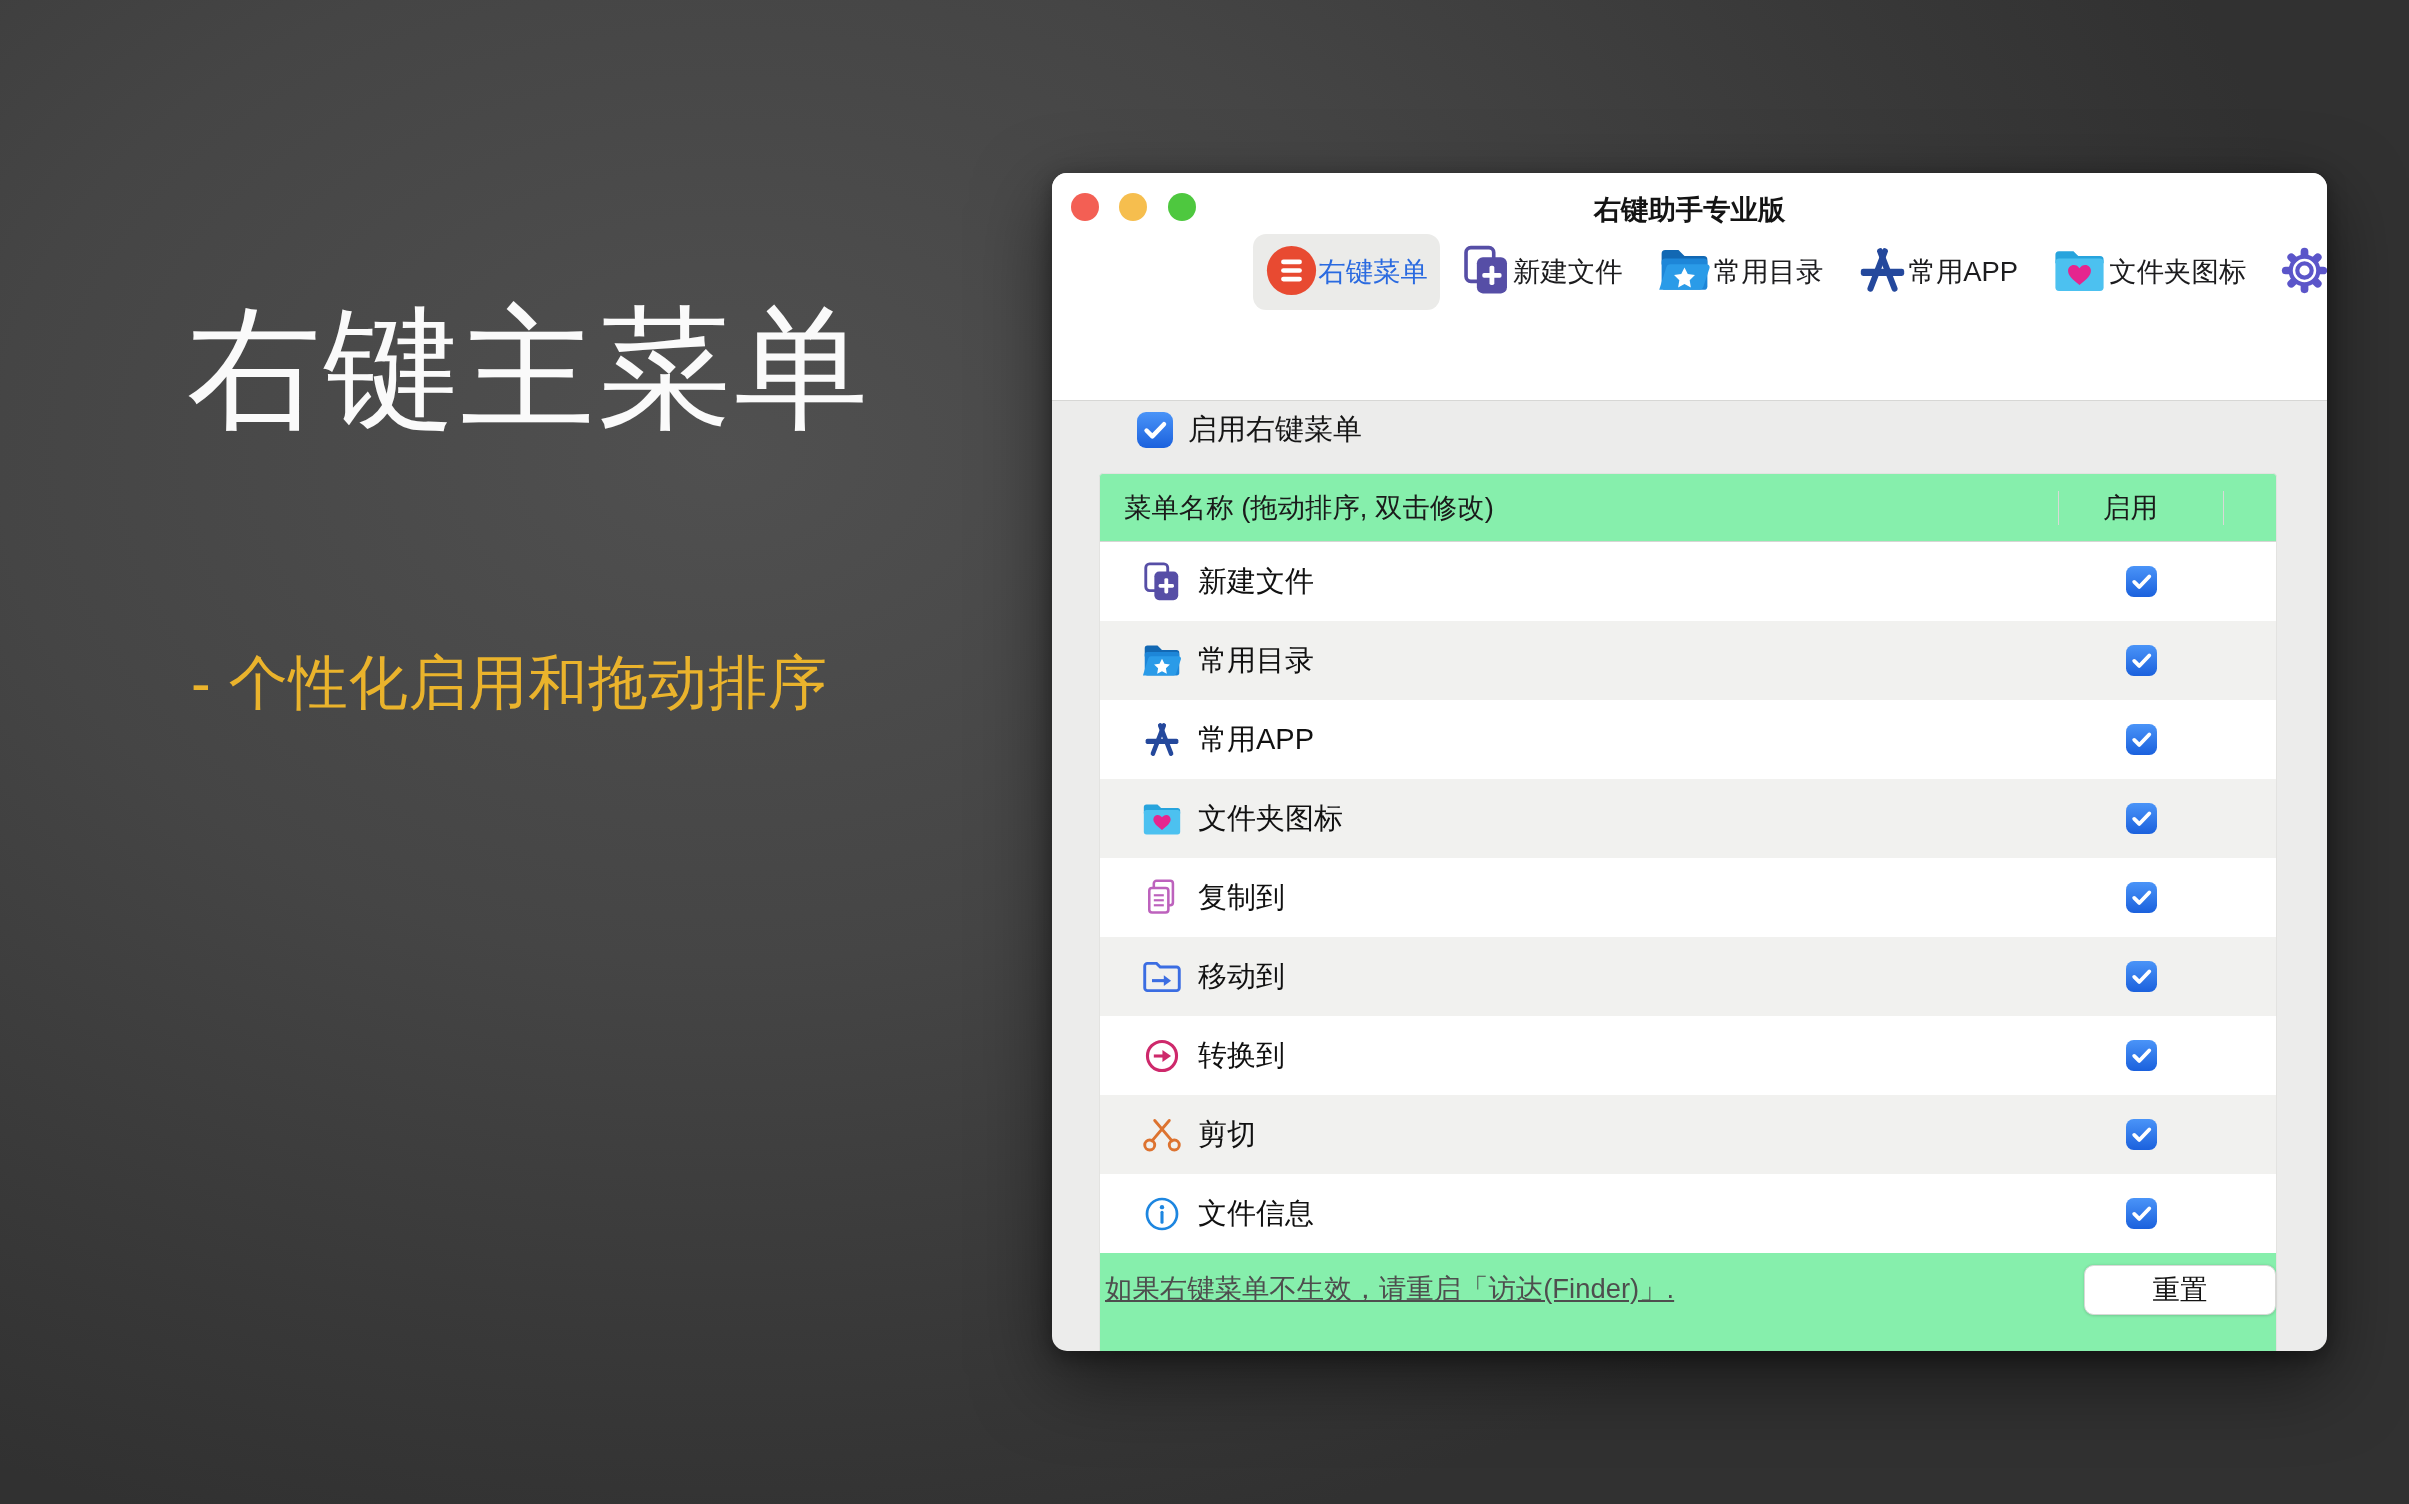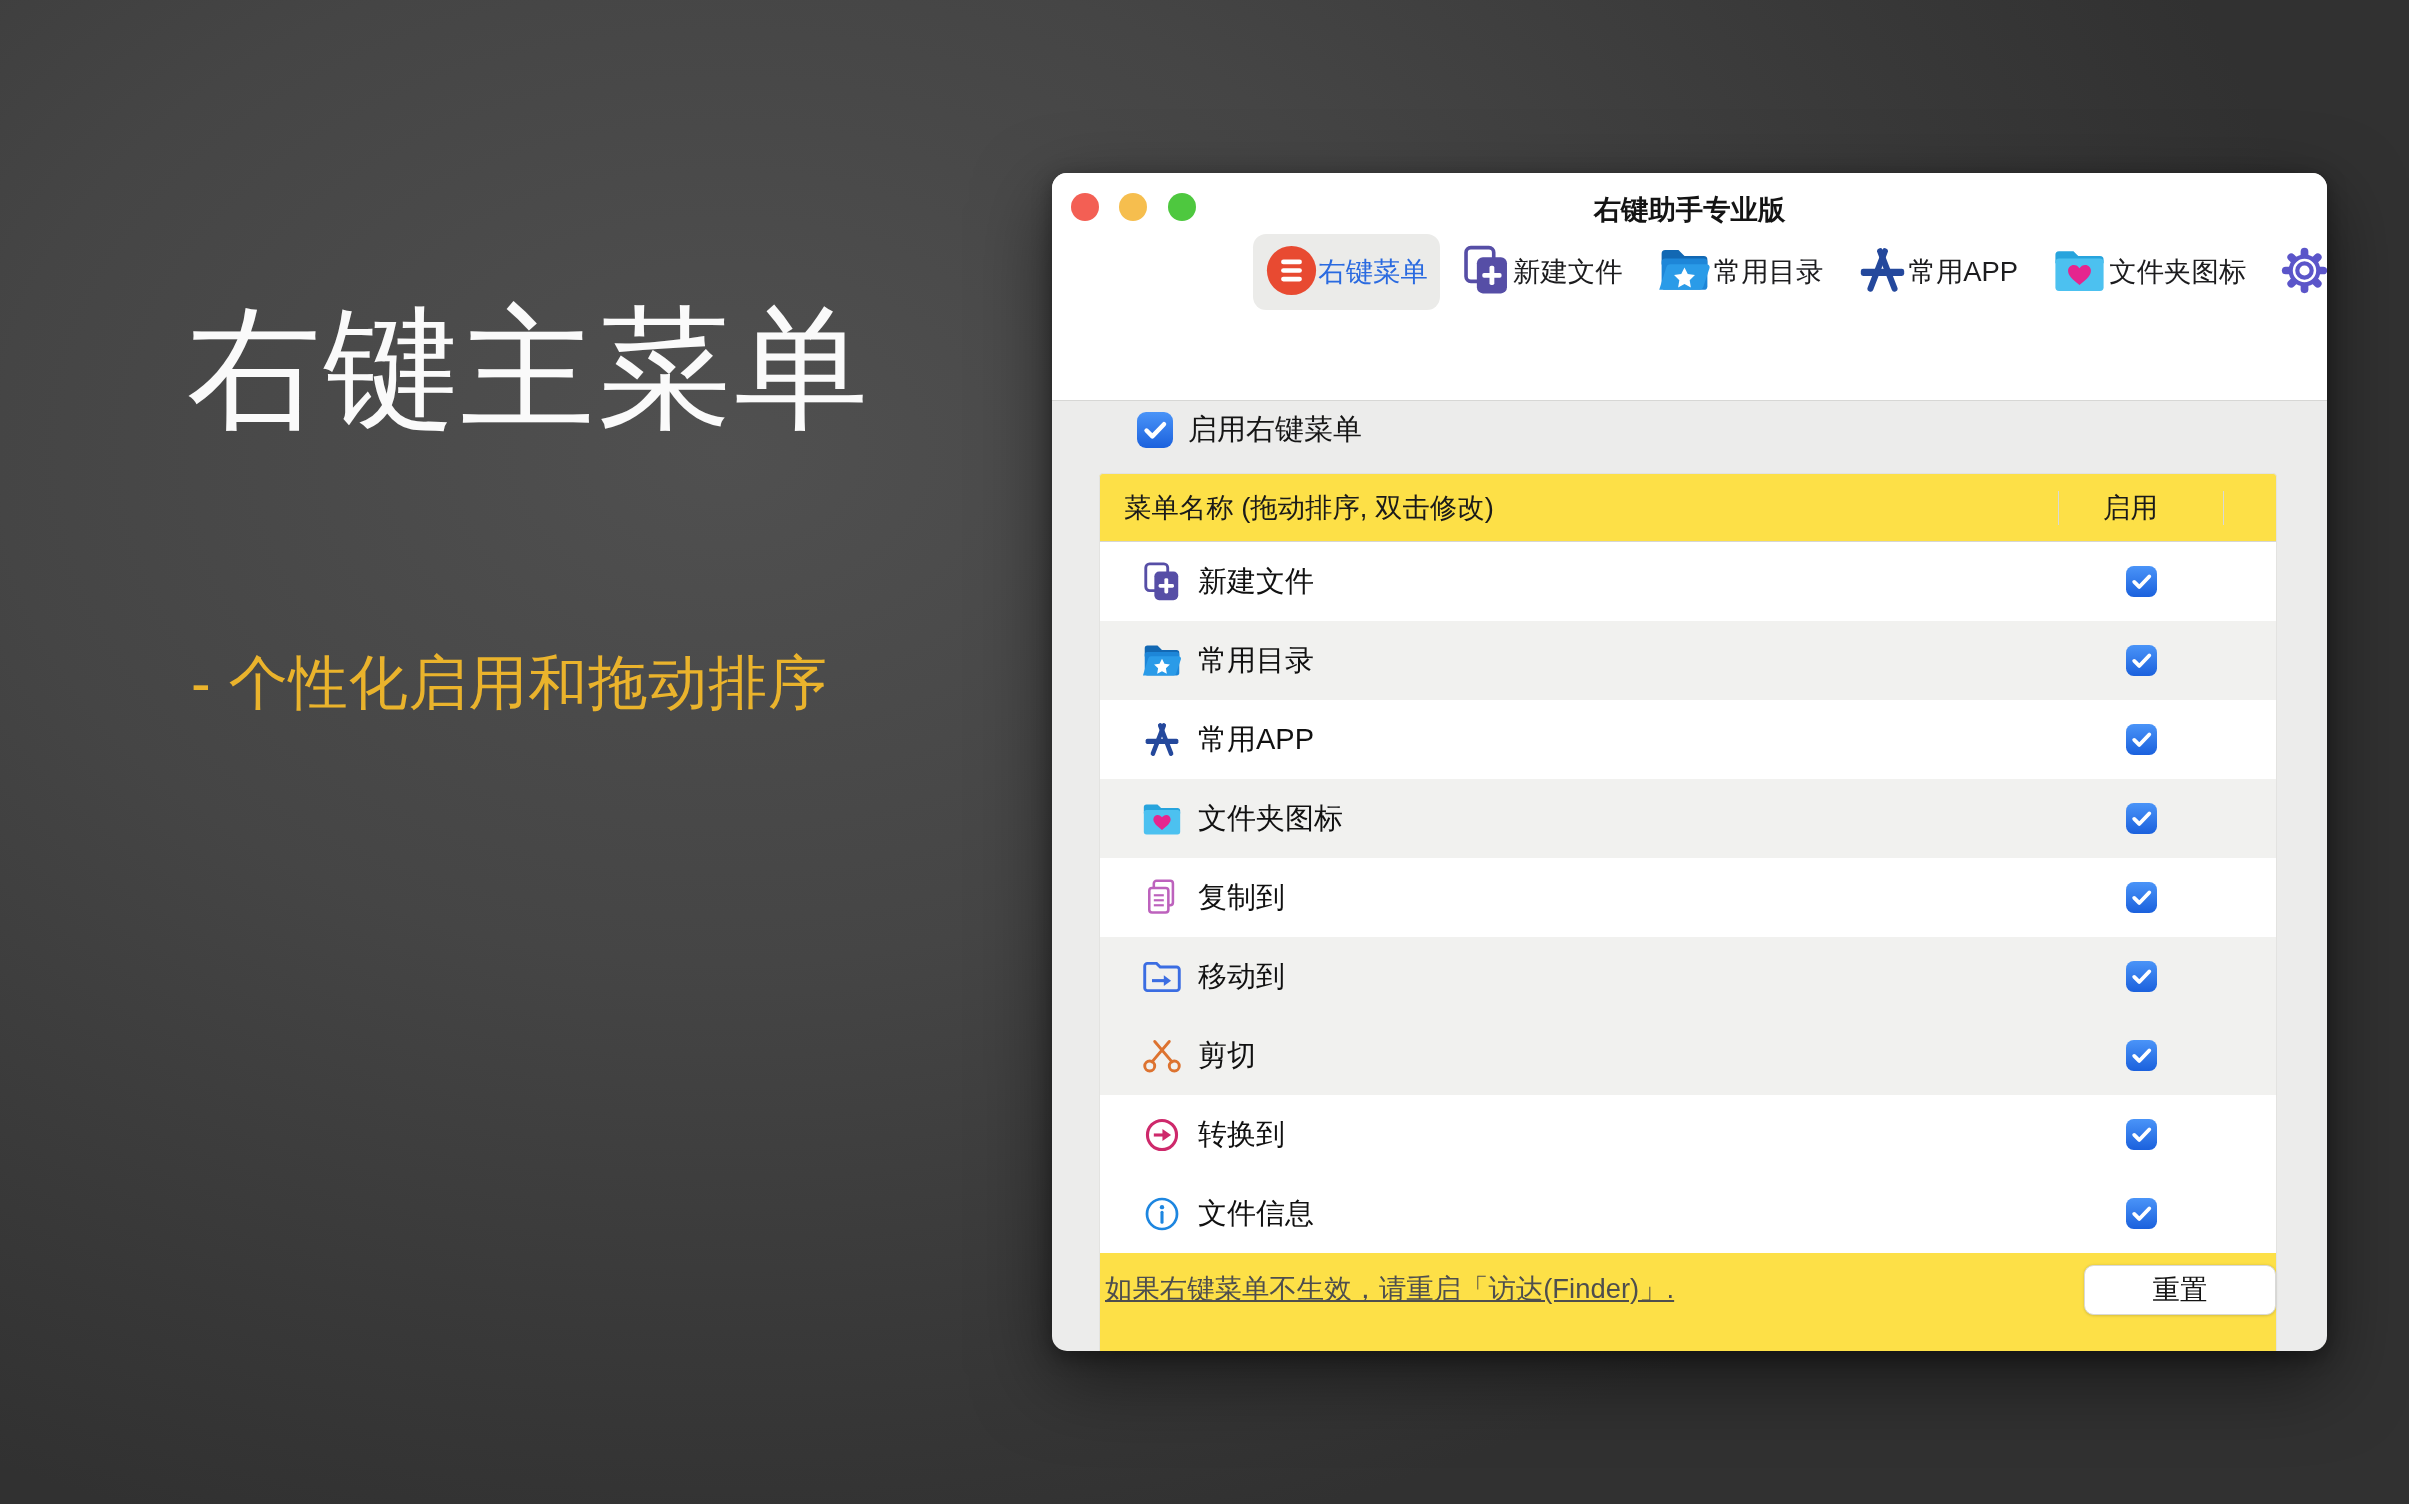--- a/index.html
+++ b/index.html
@@ -30,21 +30,21 @@
   .titem.selected{background:#ebebe9;}
   .ticon{height:62px;display:flex;align-items:center;justify-content:center;}
   .tlabel{font-size:27.4px;color:#1c1c1e;margin-top:2.8px;white-space:nowrap;}
   .titem.selected .tlabel{color:#2a6ae0;font-weight:500;}
   
   .enablerow{position:absolute;left:49px;top:237px;display:flex;align-items:center;gap:15px;padding-left:36px;}
   .enablerow .cb{width:36px;height:36px;}
   .enablelabel{font-size:29px;color:#151515;}
   
   .table{position:absolute;left:47px;top:300px;width:1178px;height:948px;
-    background:#fde047;border:0.9px solid #e3e3e1;border-radius:3.8px;}
+    background:#86efac;border:0.9px solid #e3e3e1;border-radius:3.8px;}
   .thead{position:relative;height:68px;border-bottom:0.9px solid #d6d6d4;}
   .thname{position:absolute;left:24px;top:0;line-height:68px;font-size:27.4px;color:#1a1a1a;}
   .thenable{position:absolute;left:983px;top:0;width:95px;text-align:center;line-height:68px;
     font-size:27.4px;color:#1a1a1a;}
   .colline{position:absolute;top:17px;width:0.9px;height:34px;background:#d9d9d7;}
   .colline.c1{left:958px;} .colline.c2{left:1123px;}
   .trow{position:relative;height:79px;background:#ffffff;}
   .trow.alt{background:#f1f1ef;}
   .ricon{position:absolute;left:40px;top:50%;transform:translateY(-50%);width:44px;height:44px;
     display:flex;align-items:center;justify-content:center;}
@@ -282,20 +282,37 @@
           </span>
         <span class="rlabel">移动到</span>
         <span class="rcheck">
           <svg viewBox="0 0 34 34">
               <rect width="34" height="34" rx="8.5" fill="url(#cbg)"></rect>
               <path d="M9 17.5 l5.5 5.5 L25.5 11.5" stroke="#fff" stroke-width="4.2" fill="none" stroke-linecap="round" stroke-linejoin="round"></path>
             </svg>
           </span>
       </div>
 
+      <div class="trow">
+        <span class="ricon">
+          <svg width="40" height="40" viewBox="0 0 44 44">
+            <circle cx="22" cy="22" r="16" fill="none" stroke="#ce296b" stroke-width="3.4"></circle>
+            <line x1="13" y1="22" x2="24" y2="22" stroke="#ce296b" stroke-width="3.4"></line>
+            <path d="M22.5 15.5 l9.5 6.5 -9.5 6.5 z" fill="#ce296b"></path>
+            </svg>
+          </span>
+        <span class="rlabel">转换到</span>
+        <span class="rcheck">
+          <svg viewBox="0 0 34 34">
+              <rect width="34" height="34" rx="8.5" fill="url(#cbg)"></rect>
+              <path d="M9 17.5 l5.5 5.5 L25.5 11.5" stroke="#fff" stroke-width="4.2" fill="none" stroke-linecap="round" stroke-linejoin="round"></path>
+            </svg>
+          </span>
+      </div>
+
       <div class="trow alt">
         <span class="ricon">
           <svg width="40" height="40" viewBox="0 0 44 44">
             <g stroke="#dd7330" stroke-width="3.2" fill="none" stroke-linecap="round">
               <line x1="11" y1="28.5" x2="30" y2="6"></line>
               <line x1="33" y1="28.5" x2="14" y2="6"></line>
               <circle cx="8.5" cy="33" r="5.5"></circle>
               <circle cx="35.5" cy="33" r="5.5"></circle>
               </g>
             </svg>
@@ -305,37 +322,20 @@
           <svg viewBox="0 0 34 34">
               <rect width="34" height="34" rx="8.5" fill="url(#cbg)"></rect>
               <path d="M9 17.5 l5.5 5.5 L25.5 11.5" stroke="#fff" stroke-width="4.2" fill="none" stroke-linecap="round" stroke-linejoin="round"></path>
             </svg>
           </span>
       </div>
 
       <div class="trow">
         <span class="ricon">
           <svg width="40" height="40" viewBox="0 0 44 44">
-            <circle cx="22" cy="22" r="16" fill="none" stroke="#ce296b" stroke-width="3.4"></circle>
-            <line x1="13" y1="22" x2="24" y2="22" stroke="#ce296b" stroke-width="3.4"></line>
-            <path d="M22.5 15.5 l9.5 6.5 -9.5 6.5 z" fill="#ce296b"></path>
-            </svg>
-          </span>
-        <span class="rlabel">转换到</span>
-        <span class="rcheck">
-          <svg viewBox="0 0 34 34">
-              <rect width="34" height="34" rx="8.5" fill="url(#cbg)"></rect>
-              <path d="M9 17.5 l5.5 5.5 L25.5 11.5" stroke="#fff" stroke-width="4.2" fill="none" stroke-linecap="round" stroke-linejoin="round"></path>
-            </svg>
-          </span>
-      </div>
-
-      <div class="trow">
-        <span class="ricon">
-          <svg width="40" height="40" viewBox="0 0 44 44">
             <circle cx="22" cy="22" r="16.5" fill="none" stroke="#1d86e0" stroke-width="3"></circle>
             <circle cx="22" cy="14.5" r="2.4" fill="#1d86e0"></circle>
             <line x1="22" y1="20" x2="22" y2="31" stroke="#1d86e0" stroke-width="3.4" stroke-linecap="round"></line>
             </svg>
           </span>
         <span class="rlabel">文件信息</span>
         <span class="rcheck">
           <svg viewBox="0 0 34 34">
               <rect width="34" height="34" rx="8.5" fill="url(#cbg)"></rect>
               <path d="M9 17.5 l5.5 5.5 L25.5 11.5" stroke="#fff" stroke-width="4.2" fill="none" stroke-linecap="round" stroke-linejoin="round"></path>

